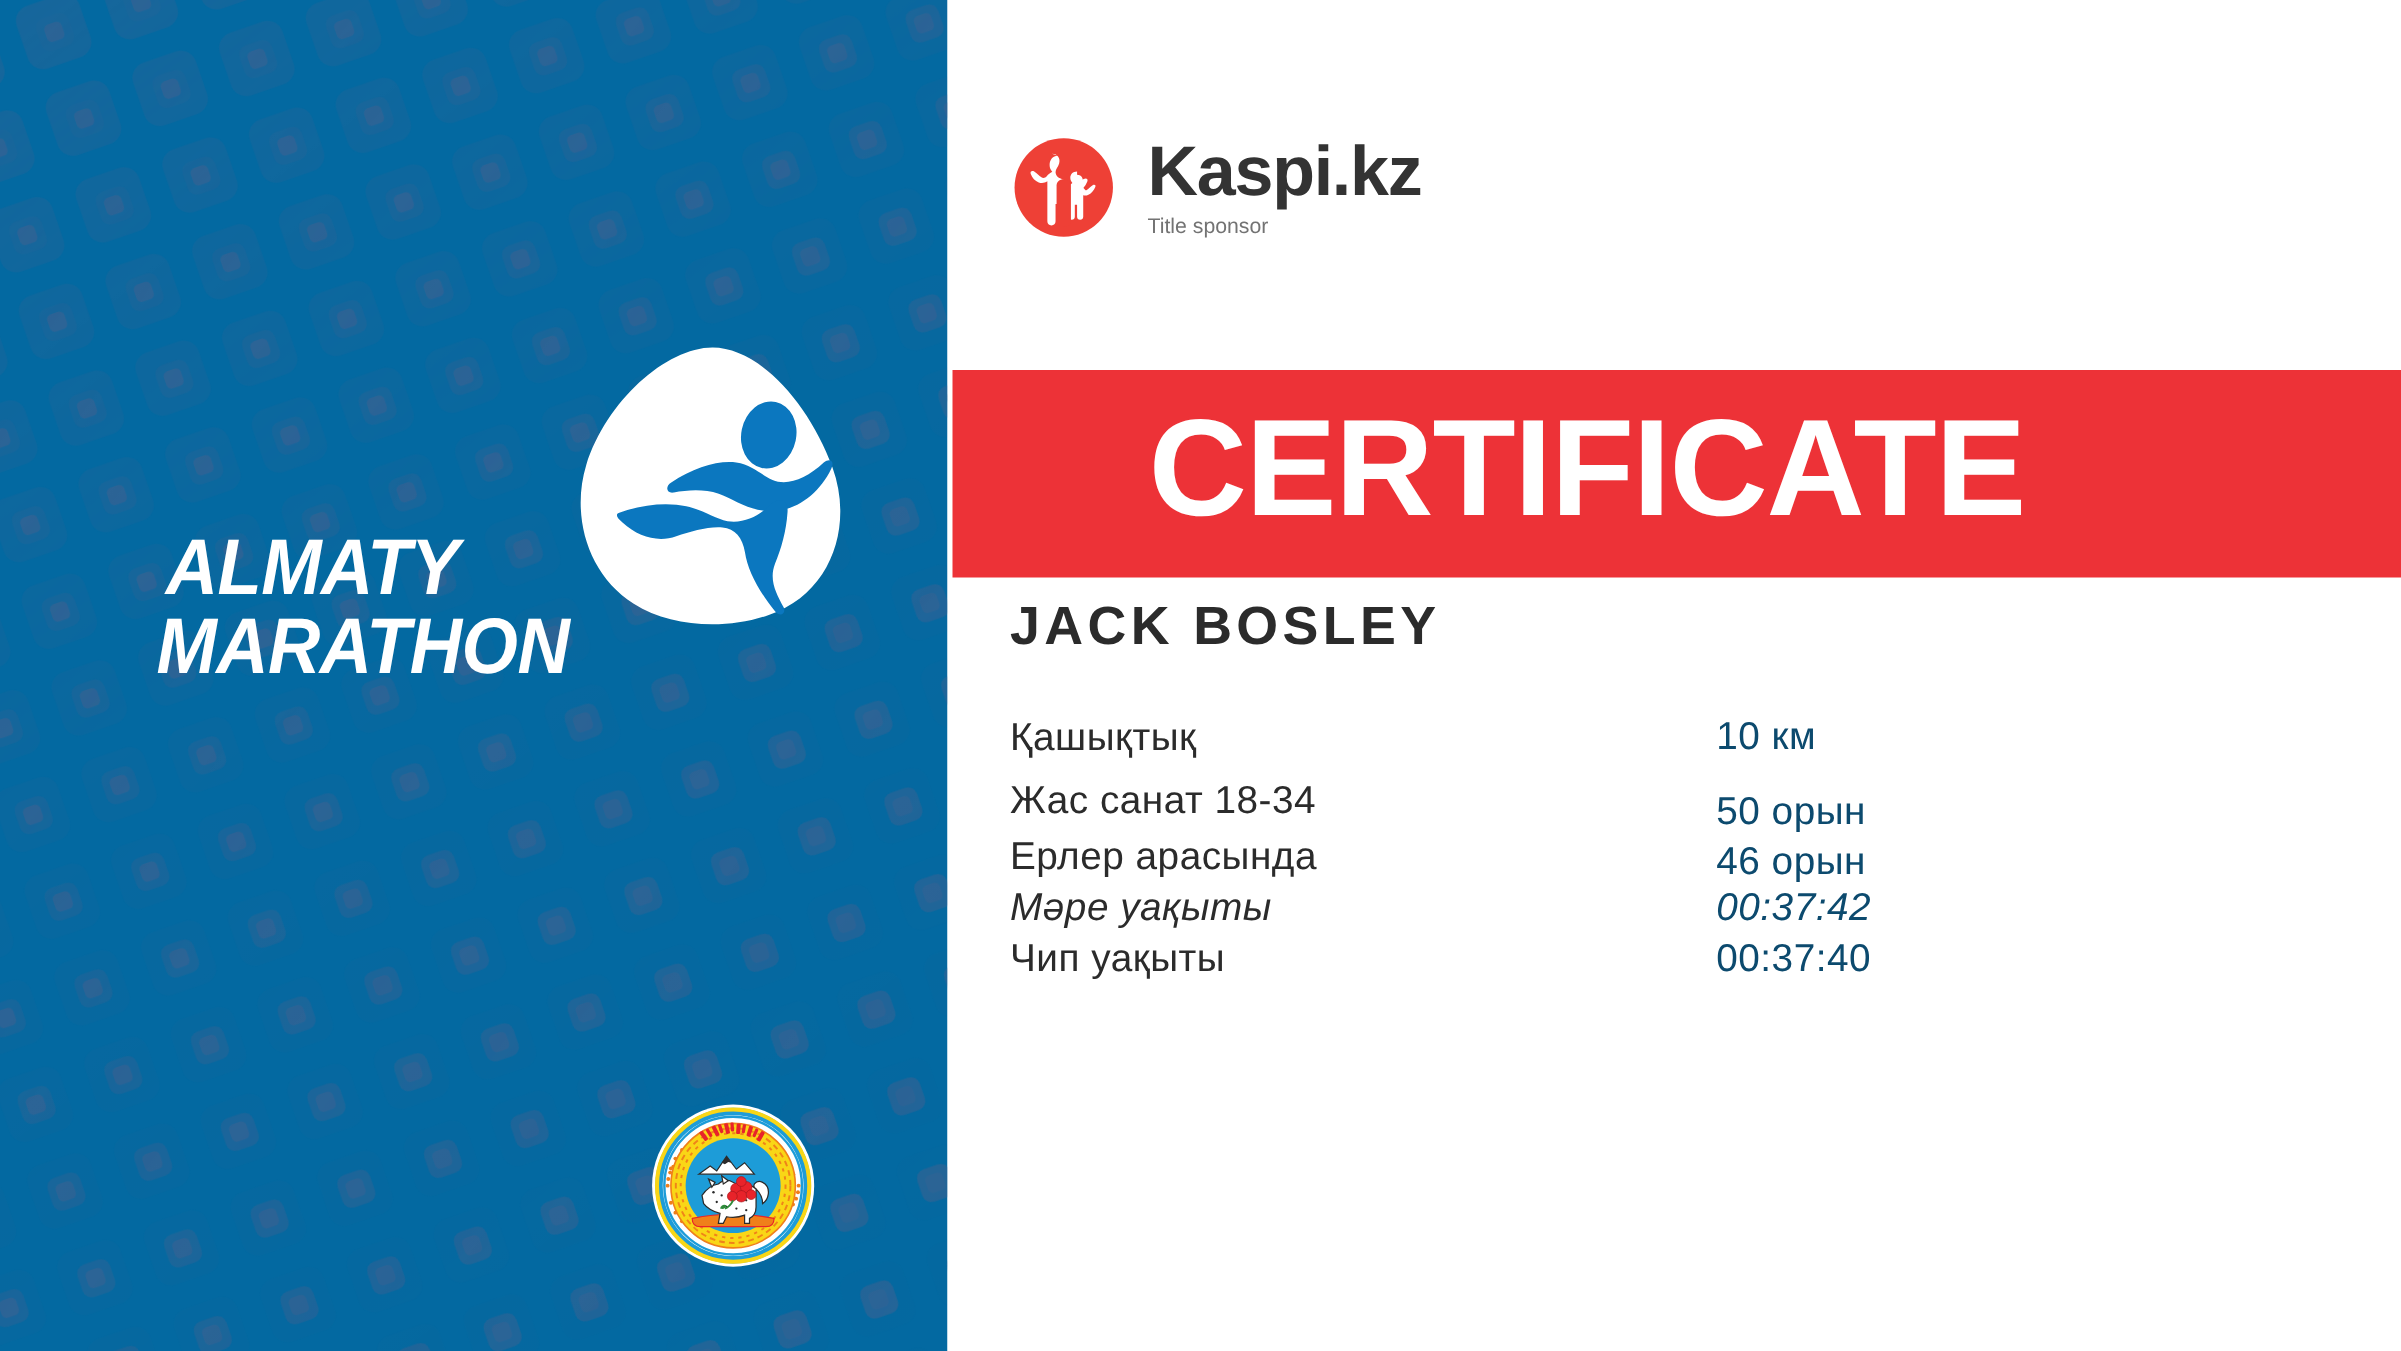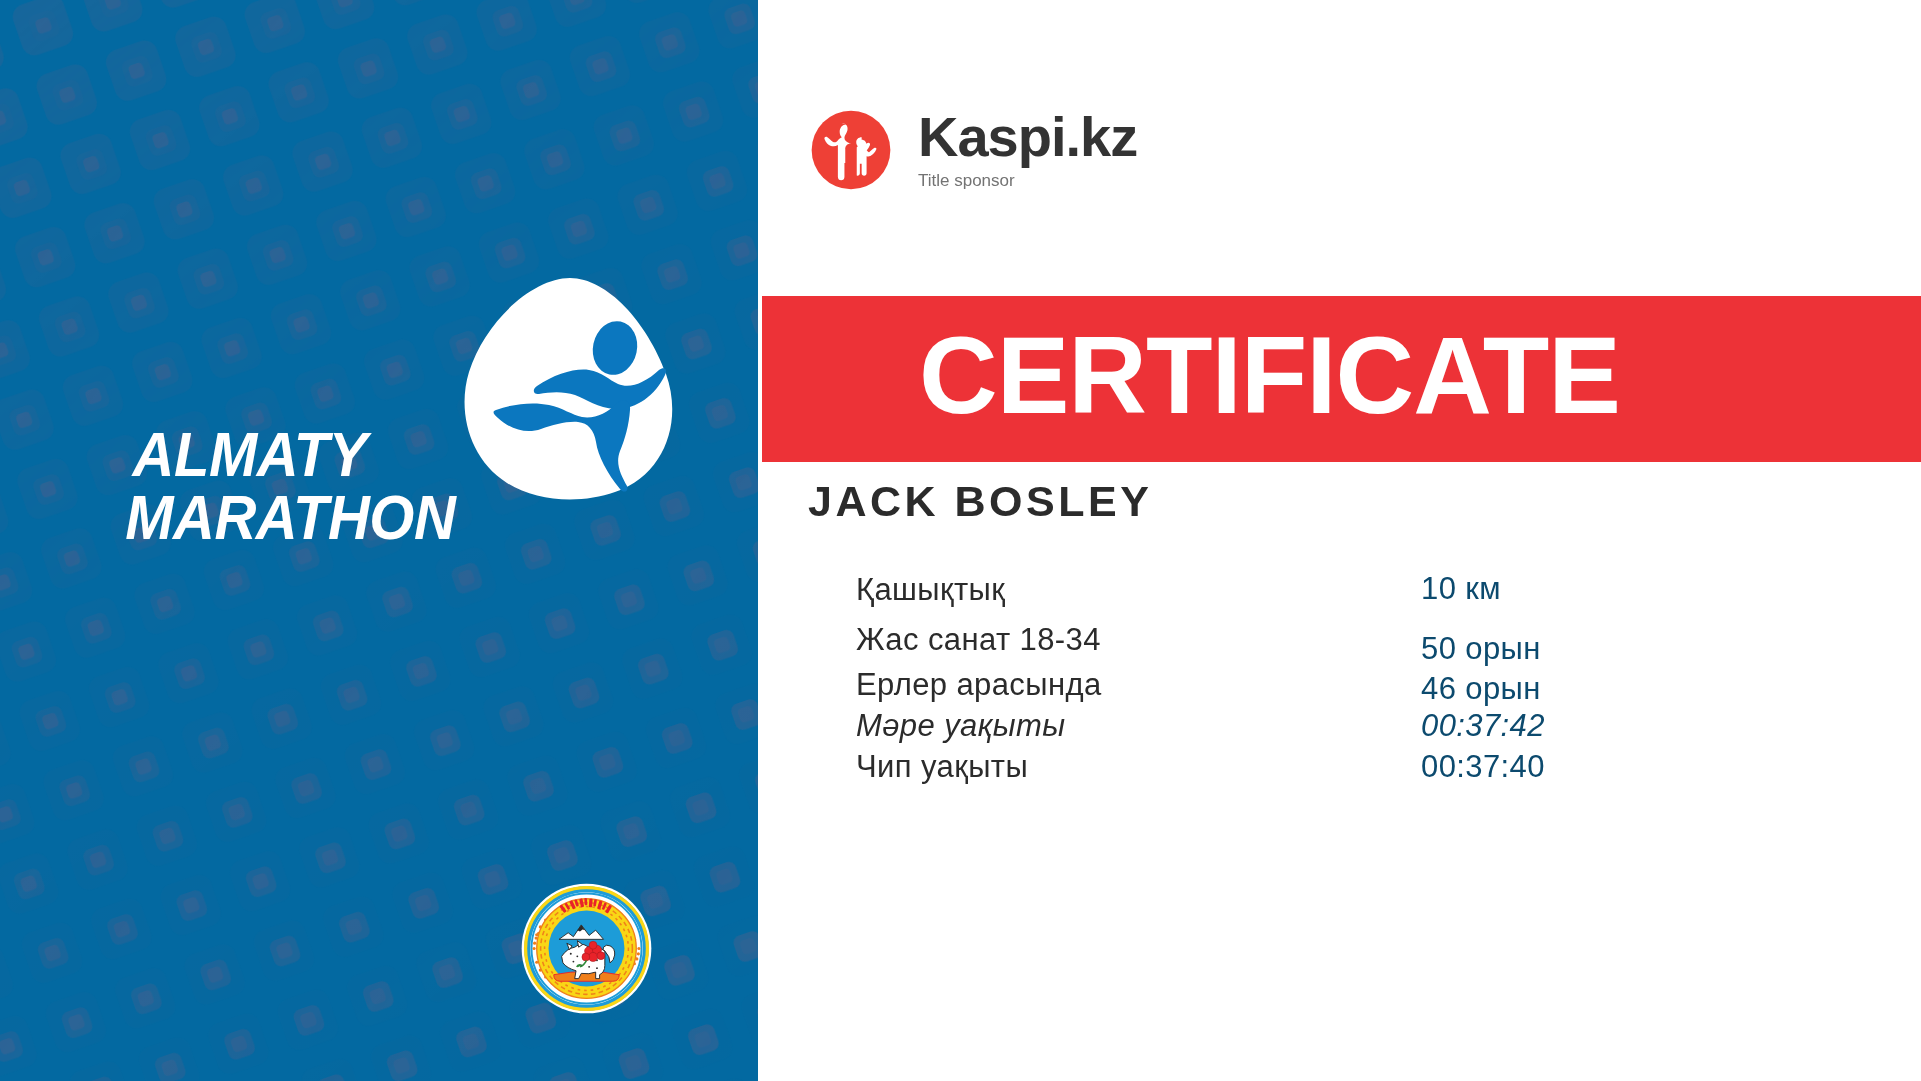--- a/index.html
+++ b/index.html
@@ -46,21 +46,21 @@
     background:#ed3237;padding-left:36px; }
   #banner-title { position:absolute; left:157px; top:17px; font-size:110px;
     font-weight:bold; color:#ffffff; letter-spacing:-1px; line-height:1.12;
     transform:scaleX(0.99); transform-origin:left top; white-space:nowrap; }
 
   
   #athlete-name { position:absolute; left:50px; top:477px; font-size:43px;
     font-weight:bold; color:#2b2b2b; letter-spacing:3.5px; white-space:nowrap; }
 
   
-  #results { position:absolute; left:50px; top:572px; width:860px;margin-left:48px; }
+  #results { position:absolute; left:50px; top:572px; width:860px; }
   .result-row { position:relative; height:50px; }
   .r-label { position:absolute; left:0; top:0; font-size:31px; color:#2b2b2b;
     letter-spacing:0.4px; white-space:nowrap; }
   .r-value { position:absolute; left:565px; top:0; font-size:31px; color:#0c4a6e;
     letter-spacing:0.4px; white-space:nowrap; }
   .result-row.r1 .r-value { top:-1px; }
   .result-row.r2 .r-value { top:9px; }
   .result-row.r3 .r-value { top:4px; }
   .result-row.r4 .r-value { top:0px; }
   .result-row.r5 .r-value { top:0px; }

